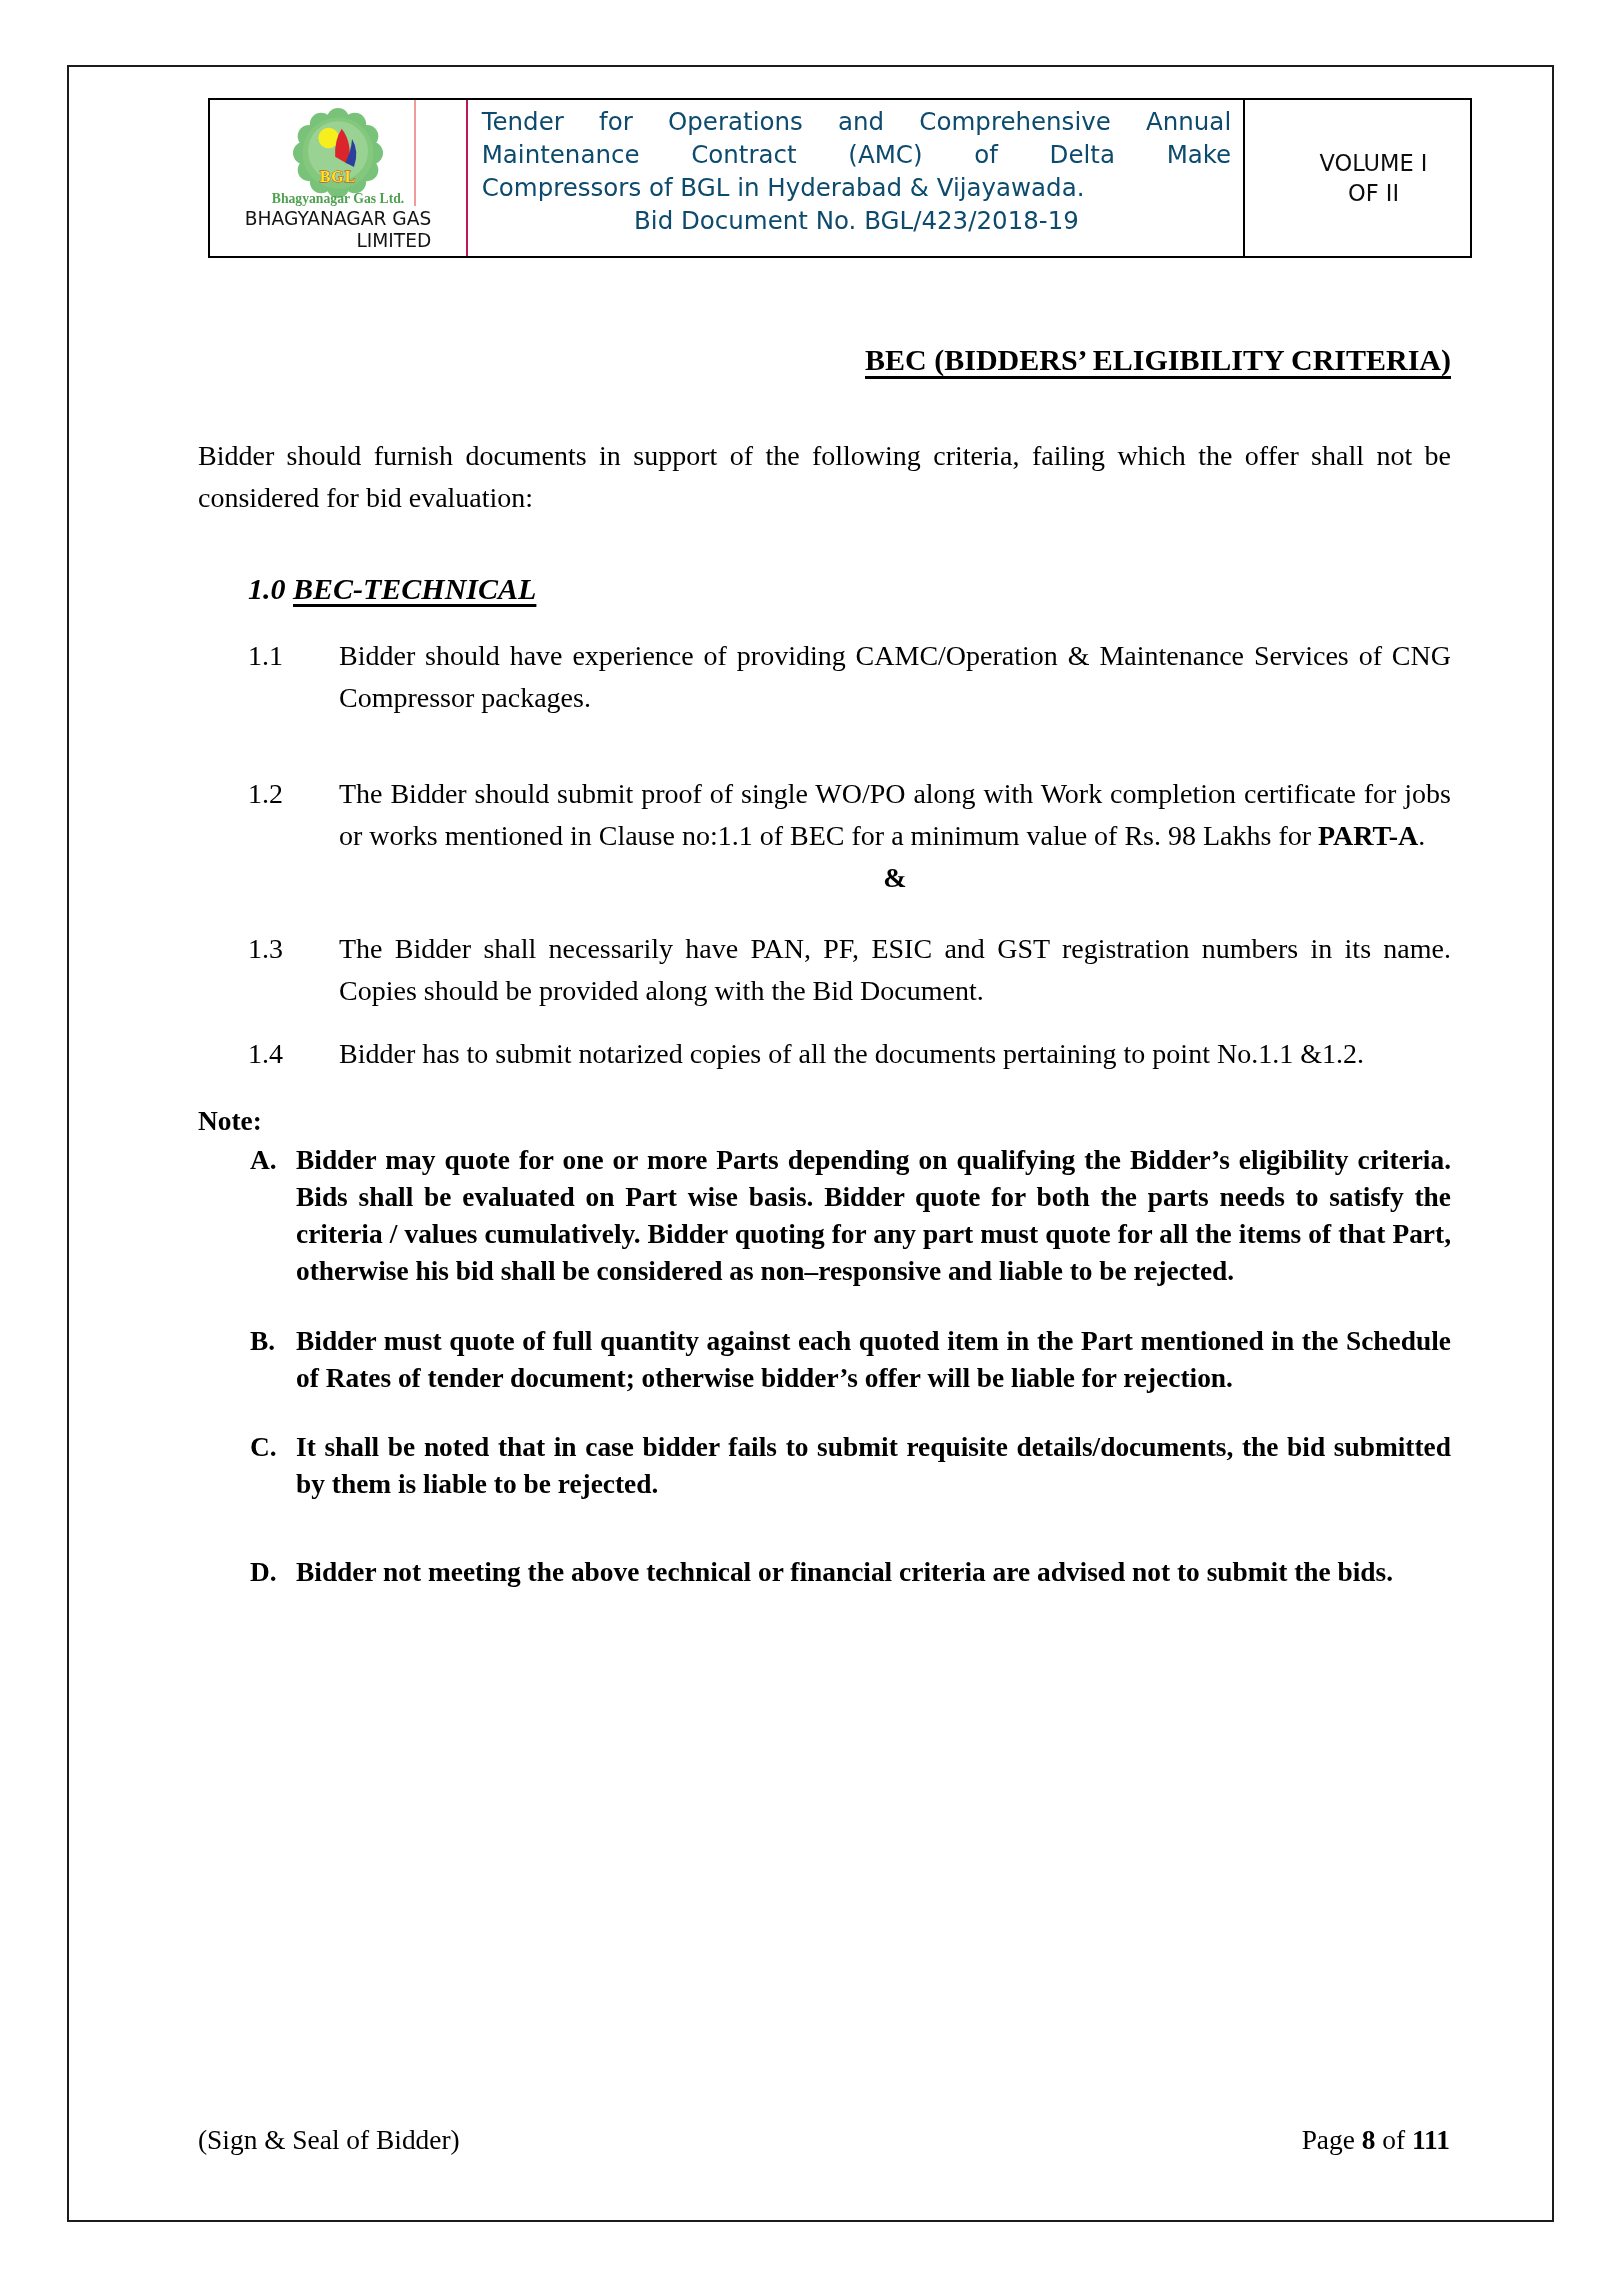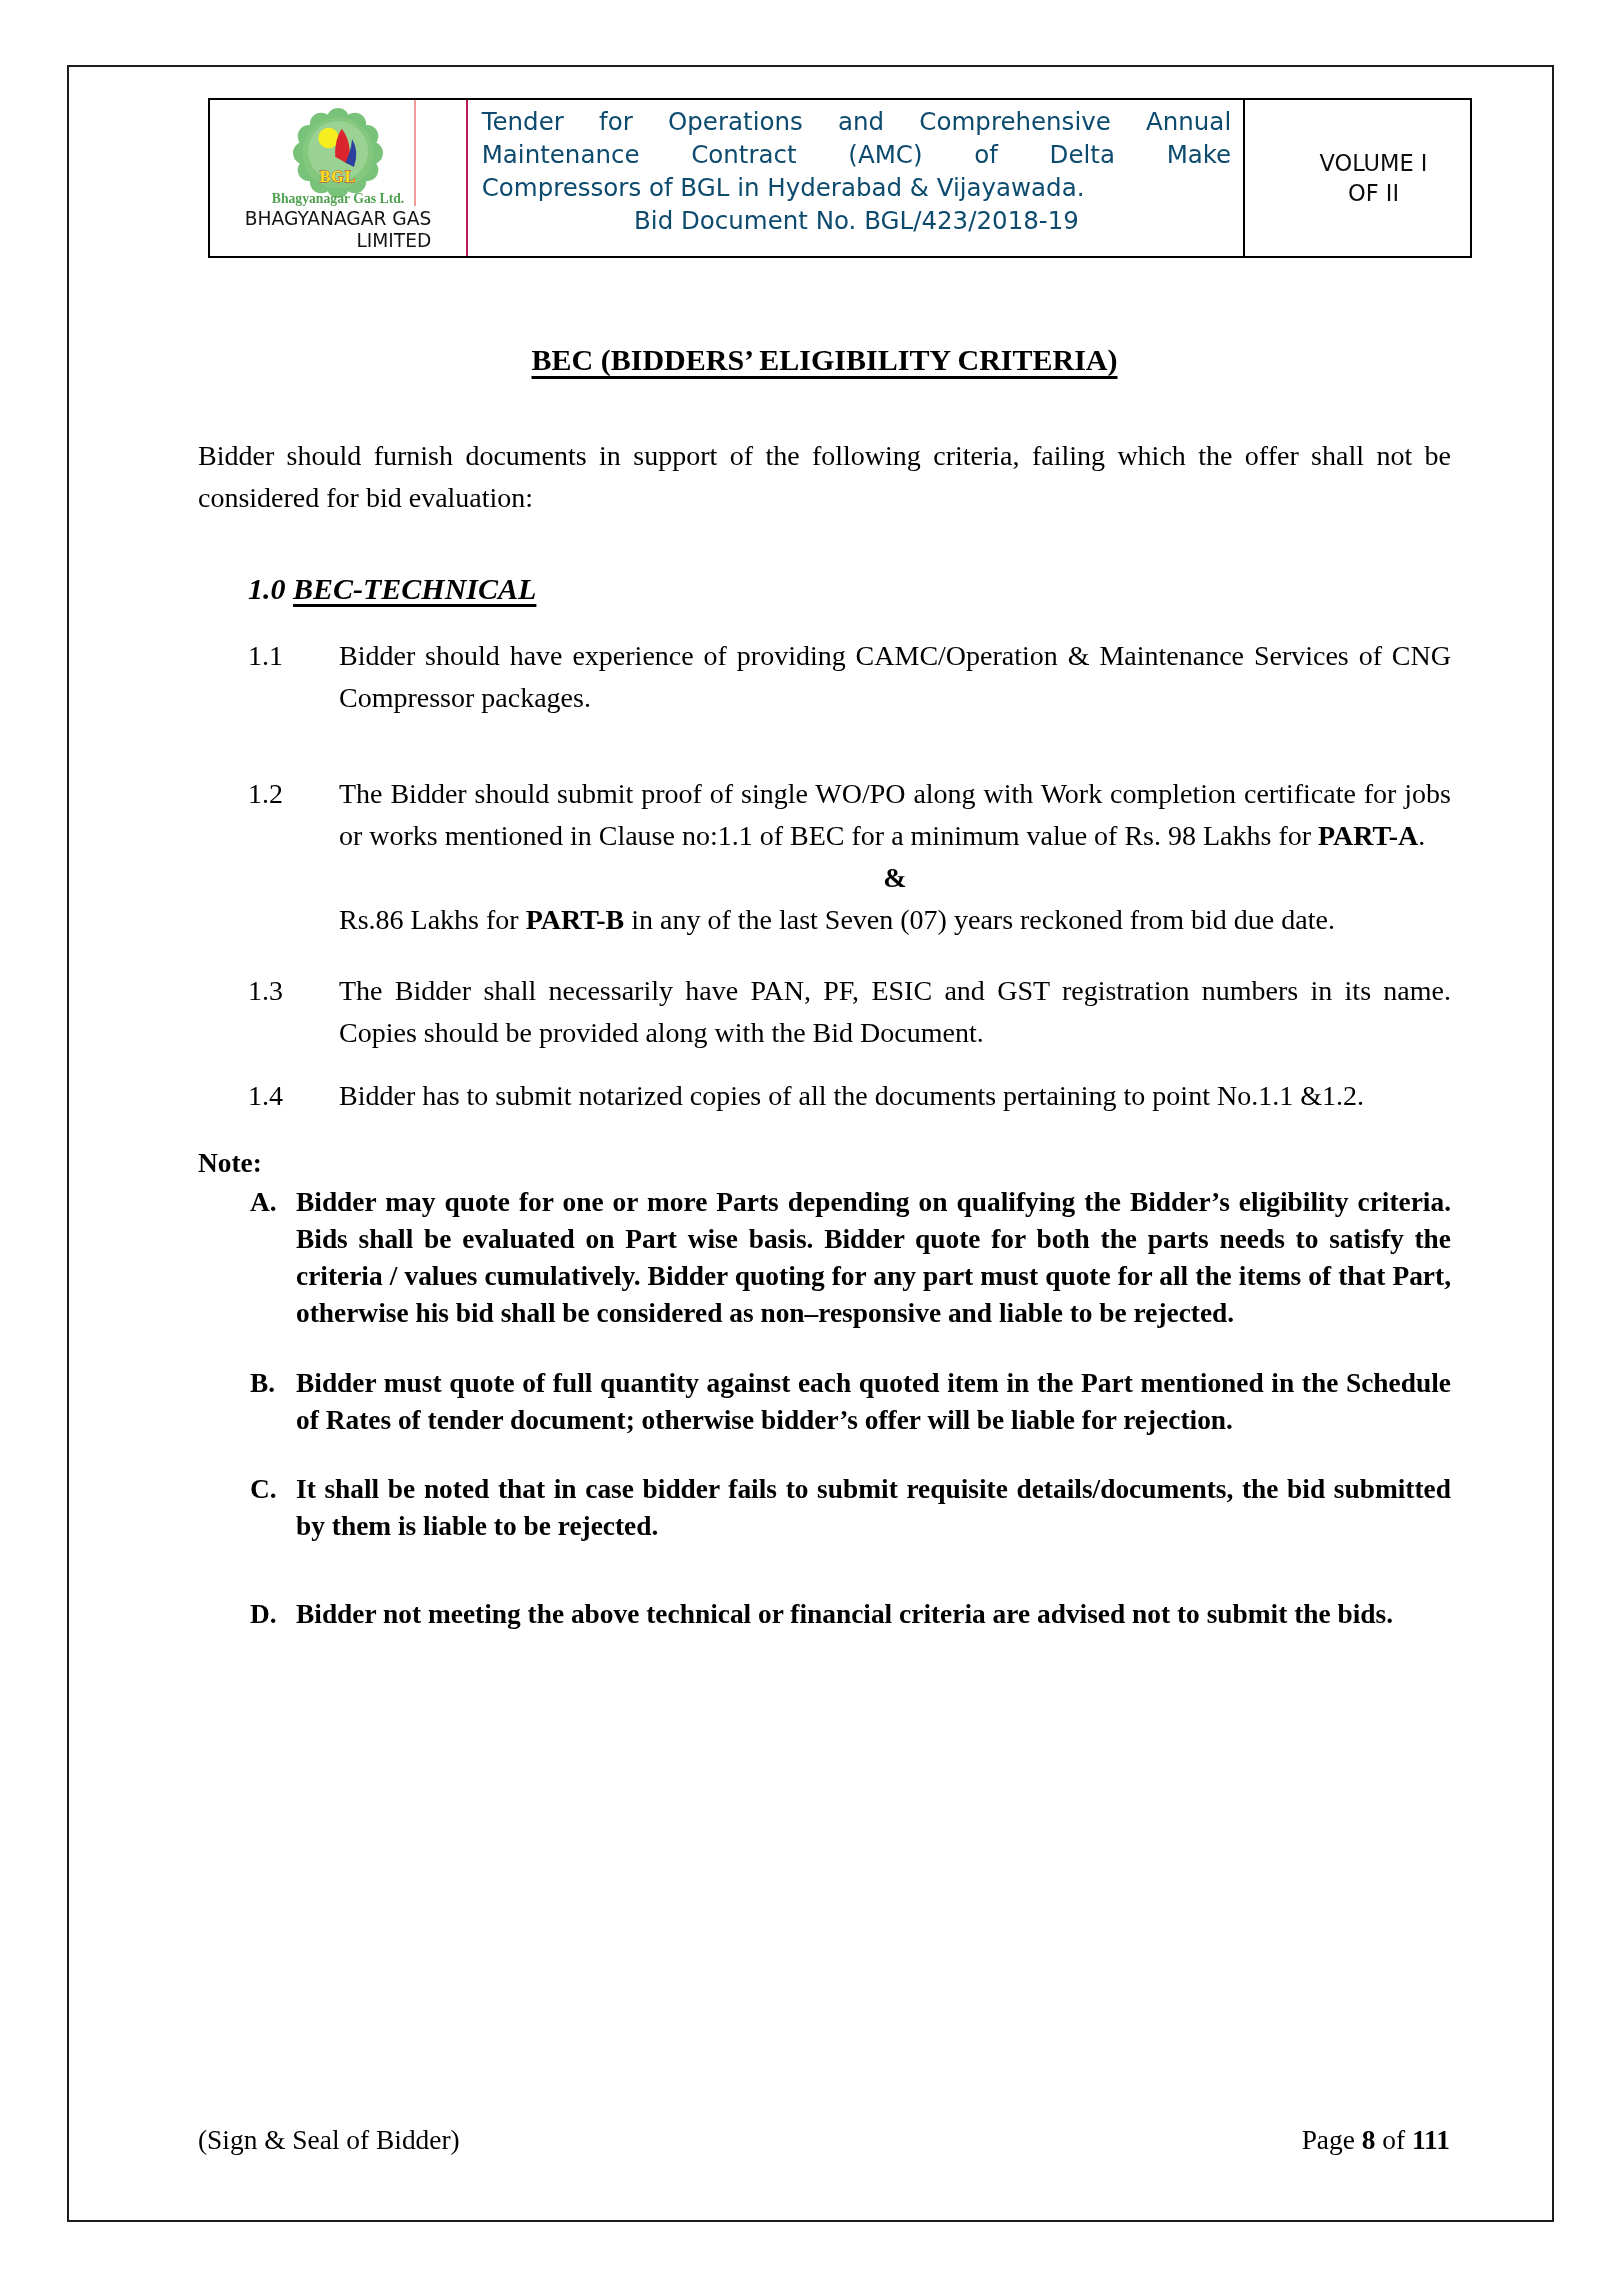--- a/index.html
+++ b/index.html
@@ -44,21 +44,21 @@
   .bidline { text-align:center; }
   .cell-volume {
     width:193px; flex:none; display:flex; flex-direction:column;
     align-items:center; justify-content:center;
     font-size:22.5px; line-height:30px; color:#0d0d0d;padding-left:32px;
   }
 
   
   .doc-title {
     position:absolute; top:343px; left:198px; width:1253px;
-    text-align:center; font-size:30px; font-weight:bold;
+    text-align:right; font-size:30px; font-weight:bold;
   }
   .doc-title .u {
     text-decoration:underline; text-decoration-thickness:2.9px; text-underline-offset:5.9px;
   }
 
   .body-col {
     position:absolute; left:198px; top:435px; width:1253px;
     font-size:28px; line-height:42px;
   }
   .intro { text-align:justify; }
@@ -166,21 +166,20 @@
     <div class="txt-wrap">
       <div class="txt">Bidder should have experience of providing CAMC/Operation &amp; Maintenance Services of CNG Compressor packages.</div>
     </div>
   </div>
 
   <div class="item mb-b">
     <div class="num">1.2</div>
     <div class="txt-wrap">
       <div class="txt"><span>The Bidder should submit proof of single WO/PO along with Work completion certificate for jobs or works mentioned in Clause no:1.1 of BEC for a minimum value of Rs. 98 Lakhs for </span><b>PART-A</b><span>.</span></div>
       <div class="amp">&amp;</div>
-      <div class="txt"><span>Rs.86 Lakhs for </span><b>PART-B</b><span> in any of the last Seven (07) years reckoned from bid due date.</span></div>
     </div>
   </div>
 
   <div class="item mb-c">
     <div class="num">1.3</div>
     <div class="txt-wrap">
       <div class="txt">The Bidder shall necessarily have PAN, PF, ESIC and GST registration numbers in its name. Copies should be provided along with the Bid Document.</div>
     </div>
   </div>
 

